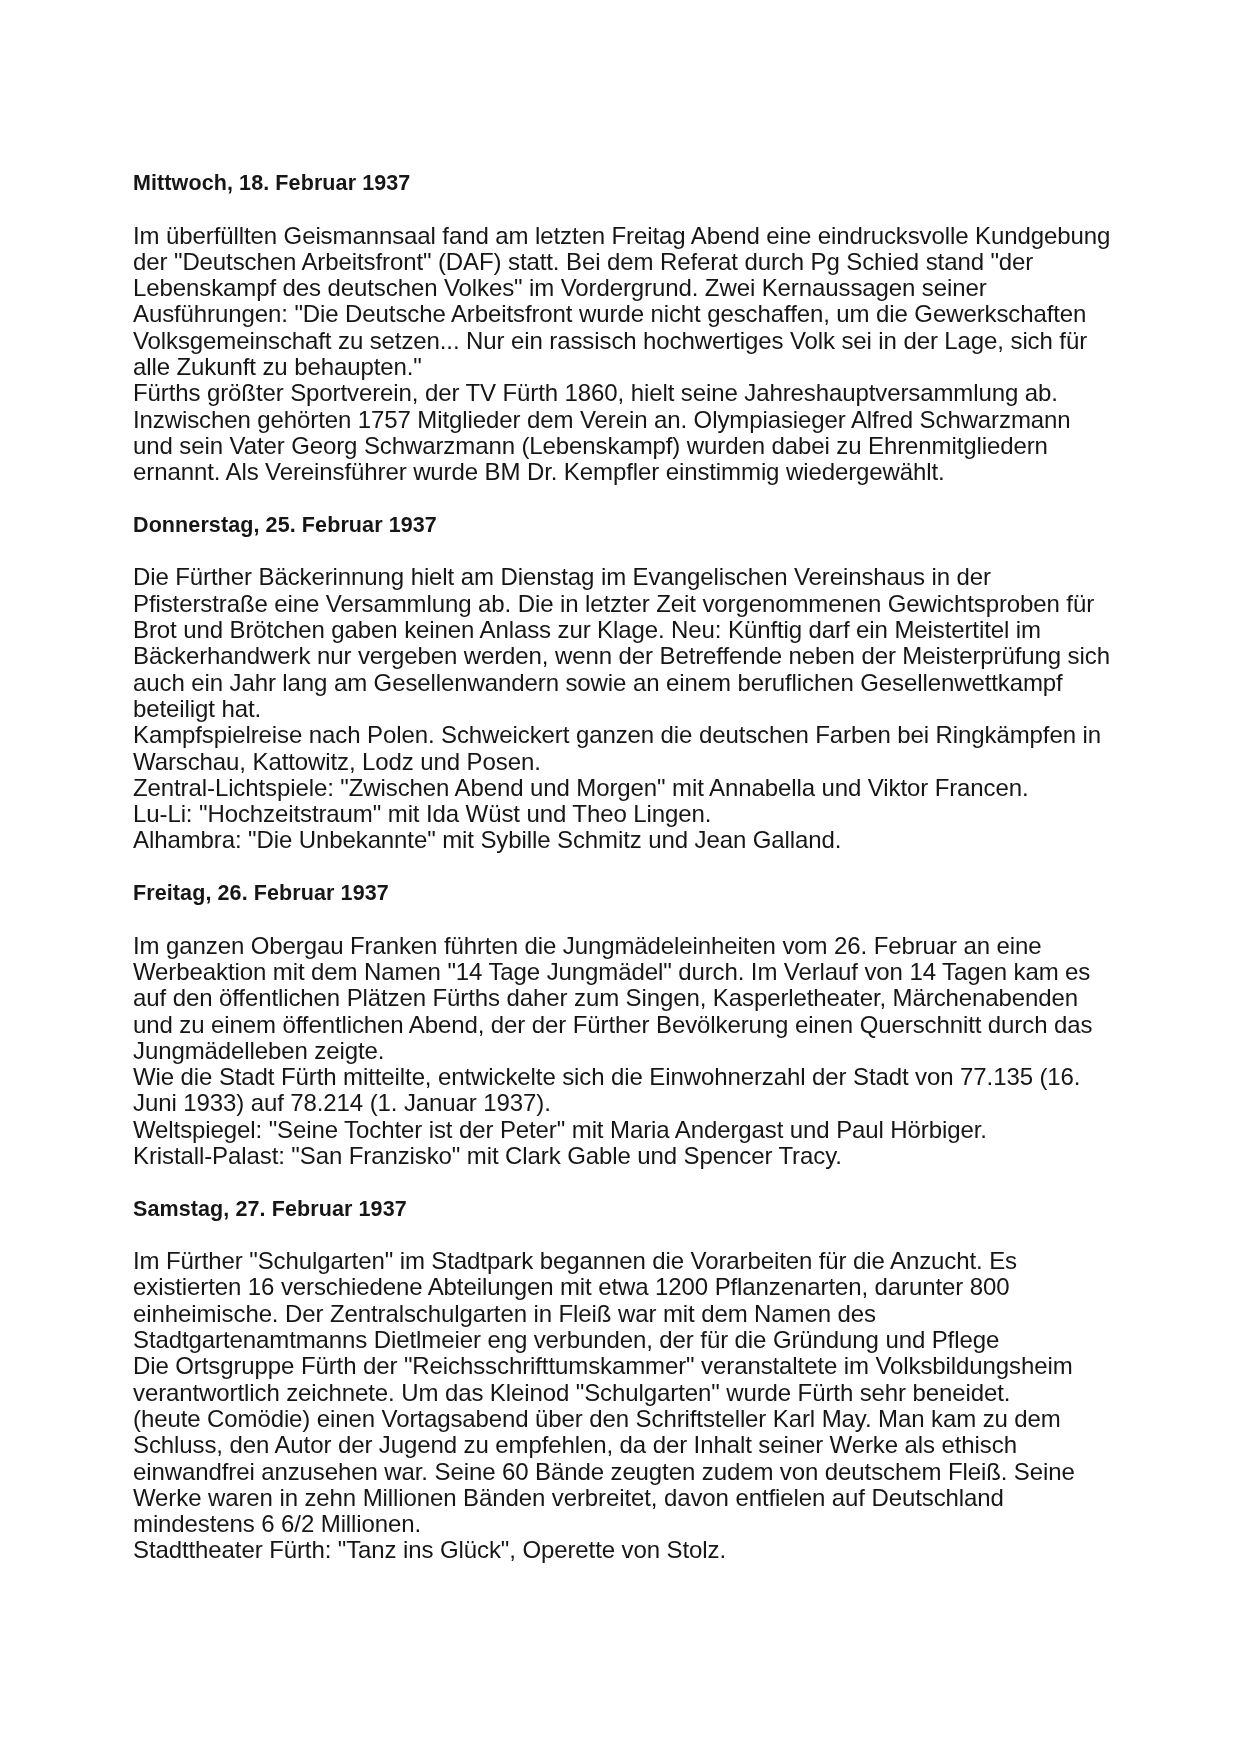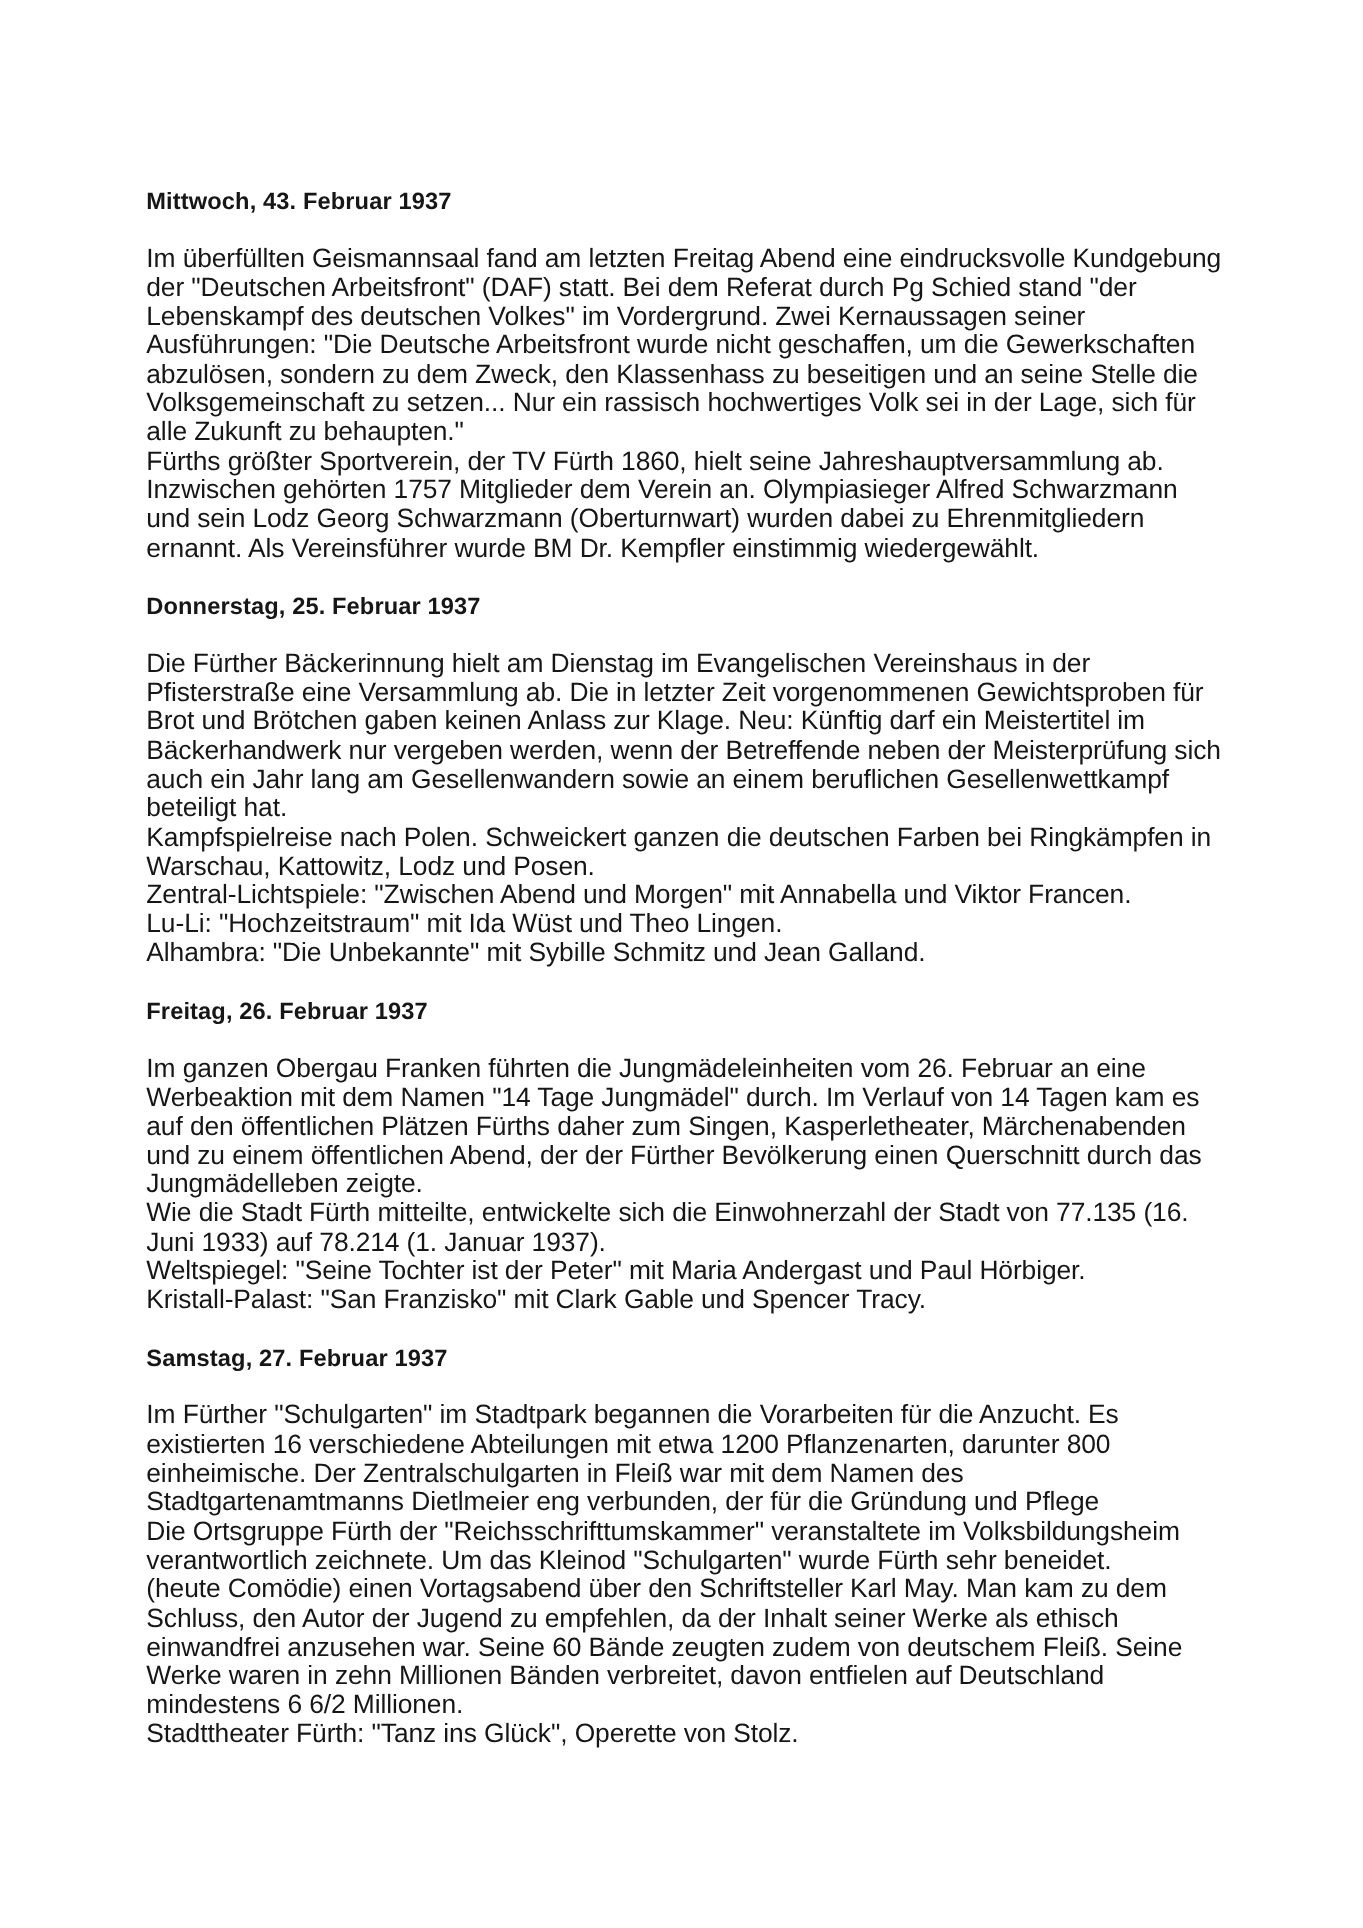--- a/index.html
+++ b/index.html
@@ -55,32 +55,31 @@
   .blank-row {
     height: 26.3px;
   }
 </style>
 </head>
 <body>
 
 <div class="page">
   <div class="page-content">
       <section class="section">
-        <h2 class="section-heading">Mittwoch, 43. Februar 1937</h2>
+        <h2 class="section-heading">Mittwoch, 18. Februar 1937</h2>
         <div class="blank-row"></div>
         <div class="text-line">Im überfüllten Geismannsaal fand am letzten Freitag Abend eine eindrucksvolle Kundgebung</div>
         <div class="text-line">der "Deutschen Arbeitsfront" (DAF) statt. Bei dem Referat durch Pg Schied stand "der</div>
         <div class="text-line">Lebenskampf des deutschen Volkes" im Vordergrund. Zwei Kernaussagen seiner</div>
         <div class="text-line">Ausführungen: "Die Deutsche Arbeitsfront wurde nicht geschaffen, um die Gewerkschaften</div>
-        <div class="text-line">abzulösen, sondern zu dem Zweck, den Klassenhass zu beseitigen und an seine Stelle die</div>
         <div class="text-line">Volksgemeinschaft zu setzen...  Nur ein rassisch hochwertiges Volk sei in der Lage, sich für</div>
         <div class="text-line">alle Zukunft zu behaupten."</div>
         <div class="text-line">Fürths größter Sportverein, der TV Fürth 1860, hielt seine Jahreshauptversammlung ab.</div>
         <div class="text-line">Inzwischen gehörten 1757 Mitglieder dem Verein an. Olympiasieger Alfred Schwarzmann</div>
-        <div class="text-line">und sein Lodz Georg Schwarzmann (Oberturnwart) wurden dabei zu Ehrenmitgliedern</div>
+        <div class="text-line">und sein Vater Georg Schwarzmann (Lebenskampf) wurden dabei zu Ehrenmitgliedern</div>
         <div class="text-line">ernannt. Als Vereinsführer wurde BM Dr. Kempfler einstimmig wiedergewählt.</div>
         <div class="blank-row"></div>
       </section>
       <section class="section">
         <h2 class="section-heading">Donnerstag, 25. Februar 1937</h2>
         <div class="blank-row"></div>
         <div class="text-line">Die Fürther Bäckerinnung hielt am Dienstag im Evangelischen Vereinshaus in der</div>
         <div class="text-line">Pfisterstraße eine Versammlung ab. Die in letzter Zeit vorgenommenen Gewichtsproben für</div>
         <div class="text-line">Brot und Brötchen gaben keinen Anlass zur Klage. Neu: Künftig darf ein Meistertitel im</div>
         <div class="text-line">Bäckerhandwerk nur vergeben werden, wenn der Betreffende neben der Meisterprüfung sich</div>

